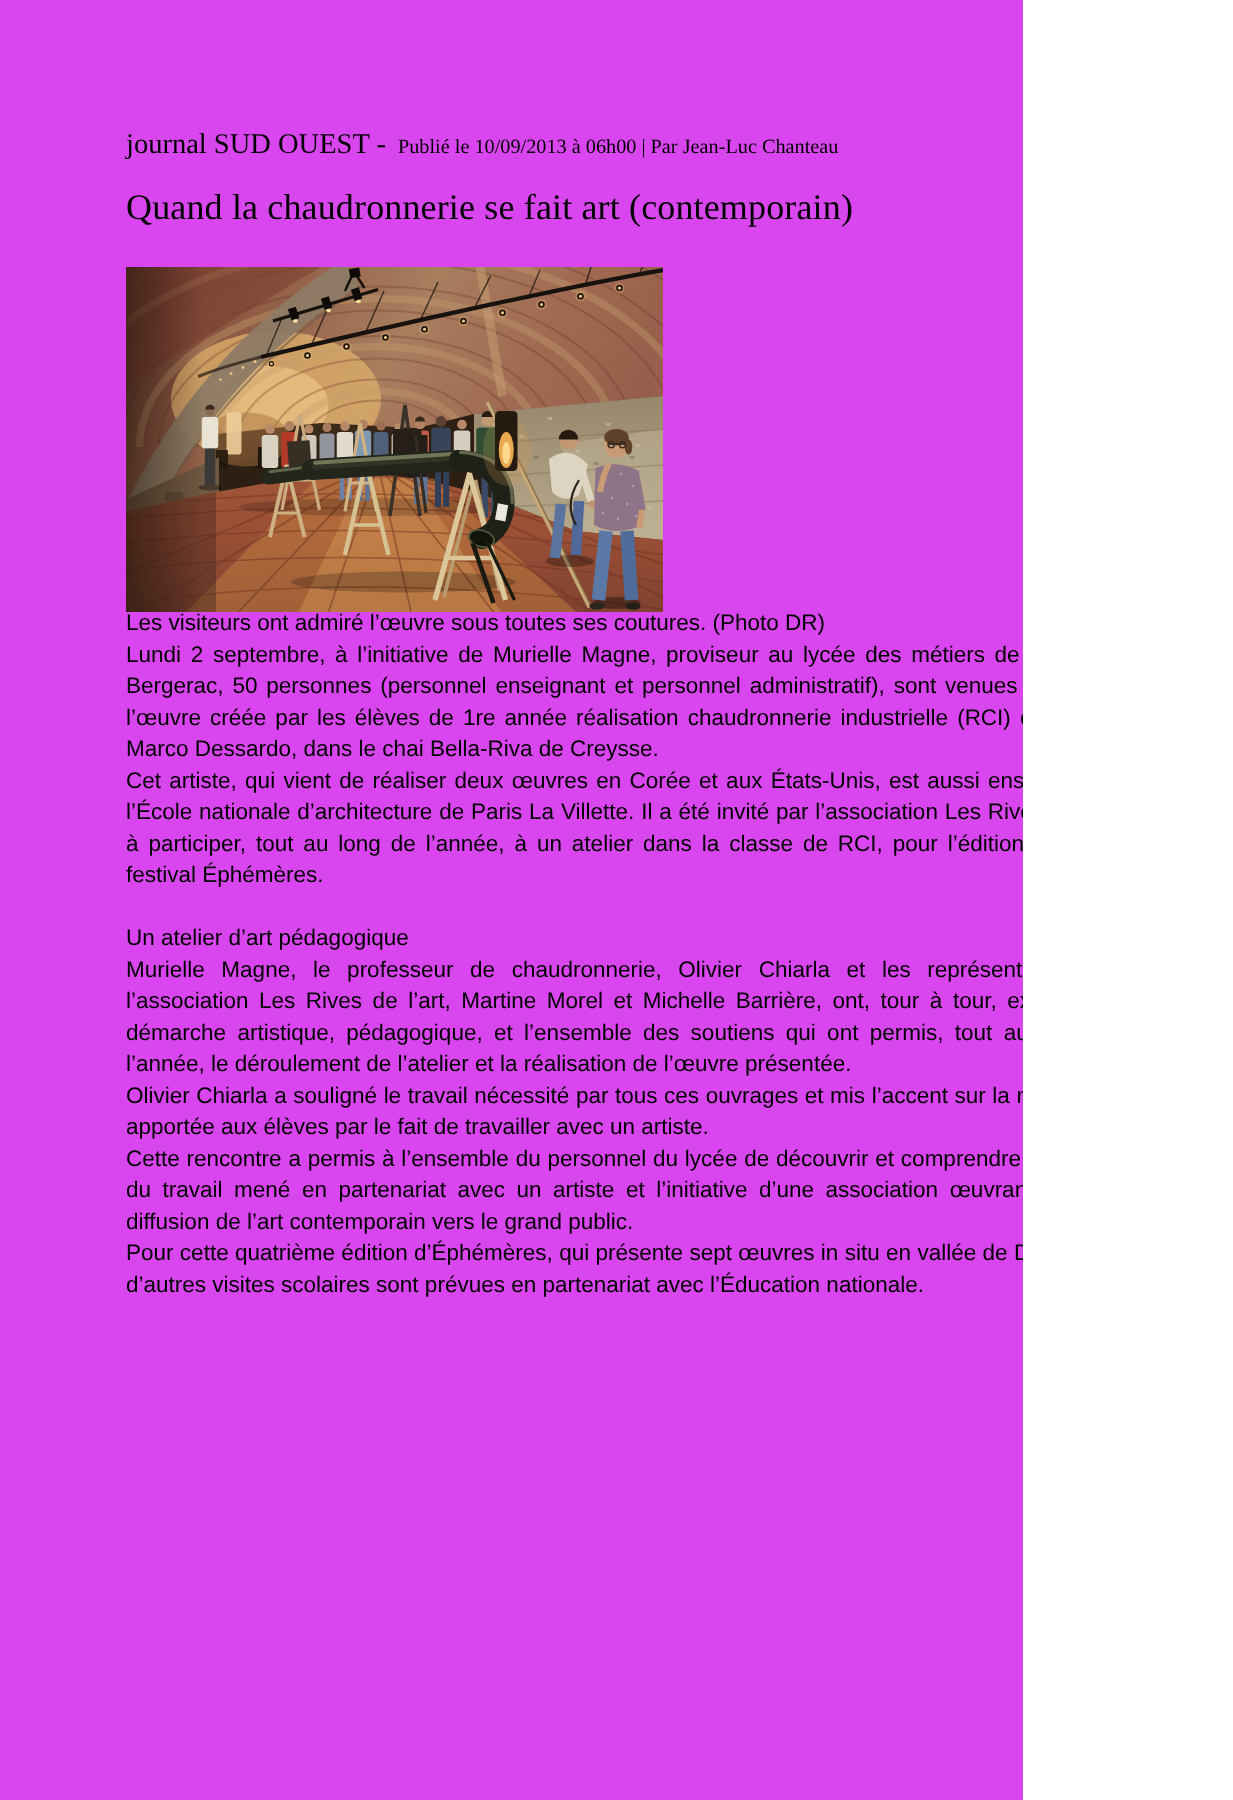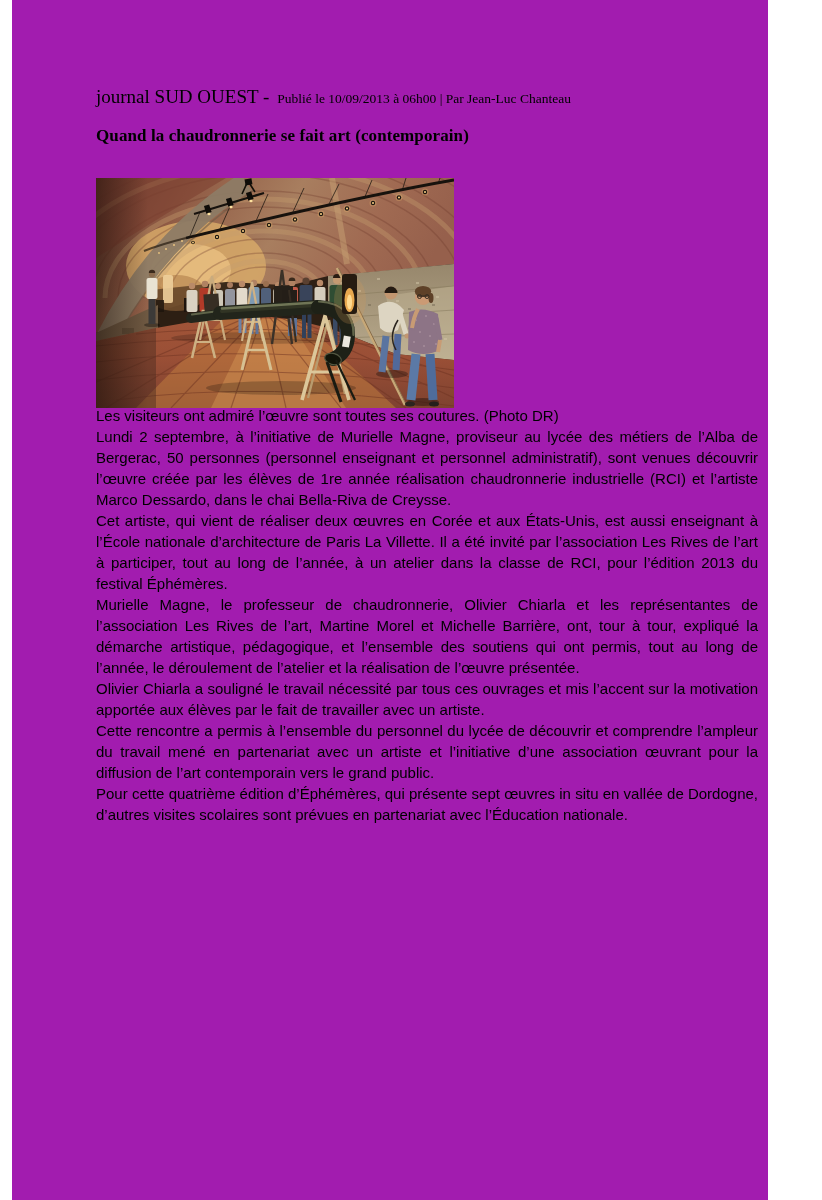--- a/index.html
+++ b/index.html
@@ -1,42 +1,41 @@
 <!DOCTYPE html>
 <html lang="fr"><head>
 <meta charset="utf-8">
 <style>
   html, body { margin: 0; padding: 0; background: #ffffff; }
   .page {
     position: relative;
-    width: 756px;
+    width: 682px;
     height: 1200px;
-    background: #a21caf;
+    background: #d946ef;
     color: #000000;
     font-family: "Liberation Sans", sans-serif;
     overflow: hidden;
-    margin-left: 12px;
   }
   .byline {
     position: absolute;
     left: 84px;
     top: 86px;
     font-family: "Liberation Serif", serif;
     white-space: nowrap;
   }
   .byline .source { font-size: 19px; }
   .byline .meta   { font-size: 13.5px; margin-left: 4px; }
   .headline {
     position: absolute;
     left: 84px;
     top: 126px;
     margin: 0;
     font-family: "Liberation Serif", serif;
-    font-size: 17px;
-    font-weight: bold;
+    font-size: 24px;
+    font-weight: normal;
     letter-spacing: 0.1px;
     white-space: nowrap;
     text-align: center;
   }
   .photo-figure {
     position: absolute;
     left: 84px;
     top: 178px;
     width: 358px;
     height: 230px;
@@ -396,22 +395,23 @@
       <ellipse cx="335" cy="120" rx="2.5" ry="5" fill="#5e4128"></ellipse>
       <path d="M321,118 L333,118" stroke="#3a2e22" stroke-width="1.2" fill="none"></path>
       <circle cx="323.5" cy="118.5" r="2" stroke="#3a2e22" stroke-width="1" fill="none"></circle>
       <circle cx="331" cy="118.5" r="2" stroke="#3a2e22" stroke-width="1" fill="none"></circle>
 
       <rect x="0" y="0" width="52" height="230" fill="url(#gLeftShade)"></rect>
     </svg>
   </figure>
 
   <div class="article">
-    <p class="caption">Les visiteurs ont admiré l’œuvre sont toutes ses coutures. (Photo DR)</p>
+    <p class="caption">Les visiteurs ont admiré l’œuvre sous toutes ses coutures. (Photo DR)</p>
     <p>Lundi 2 septembre, à l’initiative de Murielle Magne, proviseur au lycée des métiers de l’Alba de Bergerac, 50 personnes (personnel enseignant et personnel administratif), sont venues découvrir l’œuvre créée par les élèves de 1re année réalisation chaudronnerie industrielle (RCI) et l’artiste Marco Dessardo, dans le chai Bella-Riva de Creysse.</p>
     <p>Cet artiste, qui vient de réaliser deux œuvres en Corée et aux États-Unis, est aussi enseignant à l’École nationale d’architecture de Paris La Villette. Il a été invité par l’association Les Rives de l’art à participer, tout au long de l’année, à un atelier dans la classe de RCI, pour l’édition 2013 du festival Éphémères.</p>
+    <p class="subheading">Un atelier d’art pédagogique</p>
     <p>Murielle Magne, le professeur de chaudronnerie, Olivier Chiarla et les représentantes de l’association Les Rives de l’art, Martine Morel et Michelle Barrière, ont, tour à tour, expliqué la démarche artistique, pédagogique, et l’ensemble des soutiens qui ont permis, tout au long de l’année, le déroulement de l’atelier et la réalisation de l’œuvre présentée.</p>
     <p>Olivier Chiarla a souligné le travail nécessité par tous ces ouvrages et mis l’accent sur la motivation apportée aux élèves par le fait de travailler avec un artiste.</p>
     <p>Cette rencontre a permis à l’ensemble du personnel du lycée de découvrir et comprendre l’ampleur du travail mené en partenariat avec un artiste et l’initiative d’une association œuvrant pour la diffusion de l’art contemporain vers le grand public.</p>
     <p>Pour cette quatrième édition d’Éphémères, qui présente sept œuvres in situ en vallée de Dordogne, d’autres visites scolaires sont prévues en partenariat avec l’Éducation nationale.</p>
   </div>
 
 </div>
 
 </body></html>

